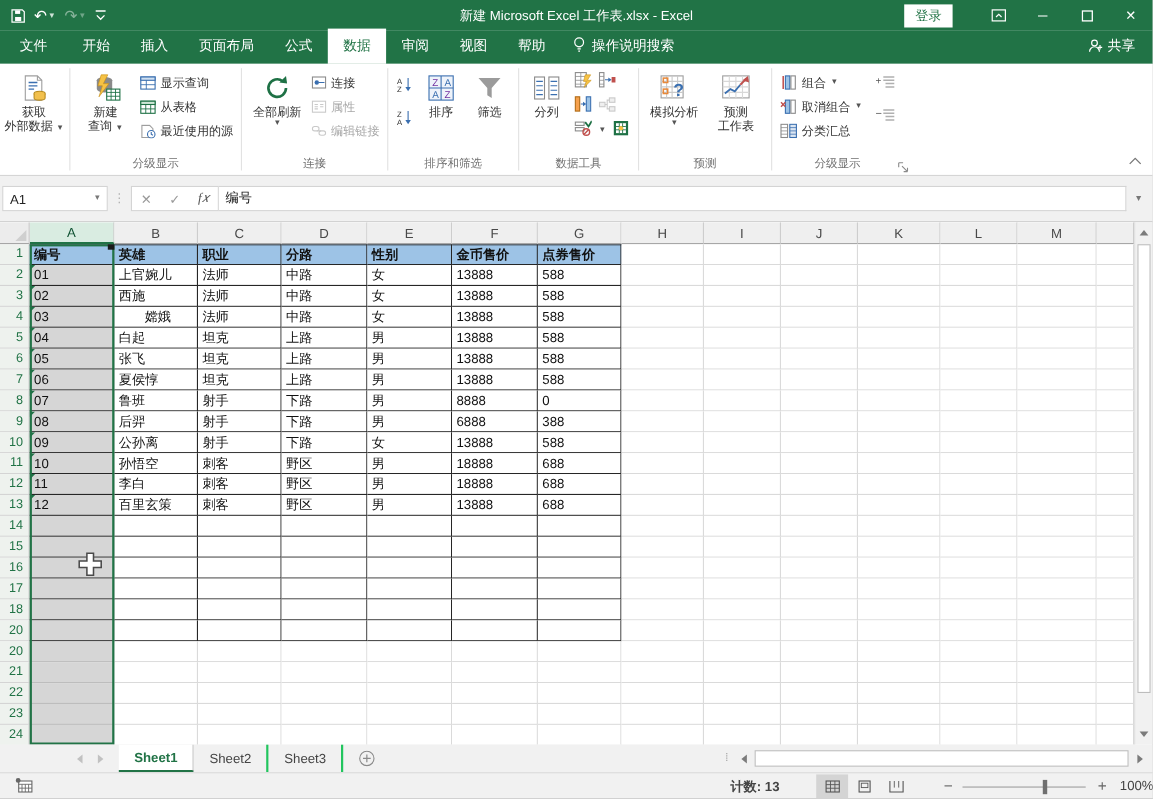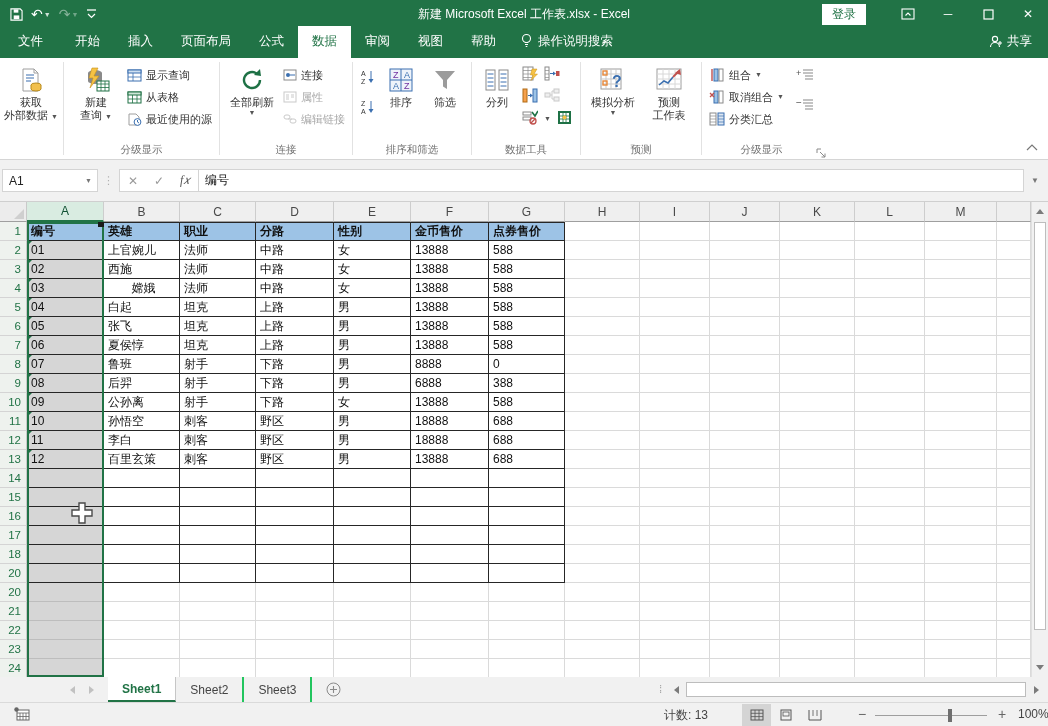--- a/index.html
+++ b/index.html
@@ -109,21 +109,21 @@
   .addsheet { display:flex; align-items:center; padding:0 14px; }
   .splitdots { display:flex; align-items:center; color:#9e9e9e; font-size:10px; padding:0 6px; margin-left:auto; }
   .hscroll { display:flex; align-items:center; width:380px; padding-right:4px; }
   .hs-thumb { height:15px; background:#fff; border:1px solid #bdbdbd; flex:1; margin:0 2px; }
   .hs-btn { width:16px; display:flex; align-items:center; justify-content:center; }
 
   
   .statusbar { position:absolute; left:0; top:702px; width:1048px; height:24px; background:#f1f1f1;
                border-top:1px solid #dadada; font-size:12px; color:#444; }
   .macro { position:absolute; left:14px; top:4px; }
-  .count { position:absolute; left:664px; top:4px; }
+  .count { position:absolute; left:664px; top:4px;font-weight:bold; }
   .views { position:absolute; left:742px; top:1px; display:flex; }
   .viewbtn { width:29px; height:22px; display:flex; align-items:center; justify-content:center; }
   .viewbtn.sel { background:#d4d4d4; }
   .zoomout { position:absolute; left:858px; top:3px; color:#666; font-size:14px; }
   .zslider { position:absolute; left:875px; top:12px; width:112px; height:1px; background:#9e9e9e; }
   .zthumb { position:absolute; left:948px; top:6px; width:4px; height:13px; background:#6f6f6f; }
   .zoomin { position:absolute; left:998px; top:3px; color:#666; font-size:14px; }
   .zoomlvl { position:absolute; left:1018px; top:4px; }
 </style>
 </head>

